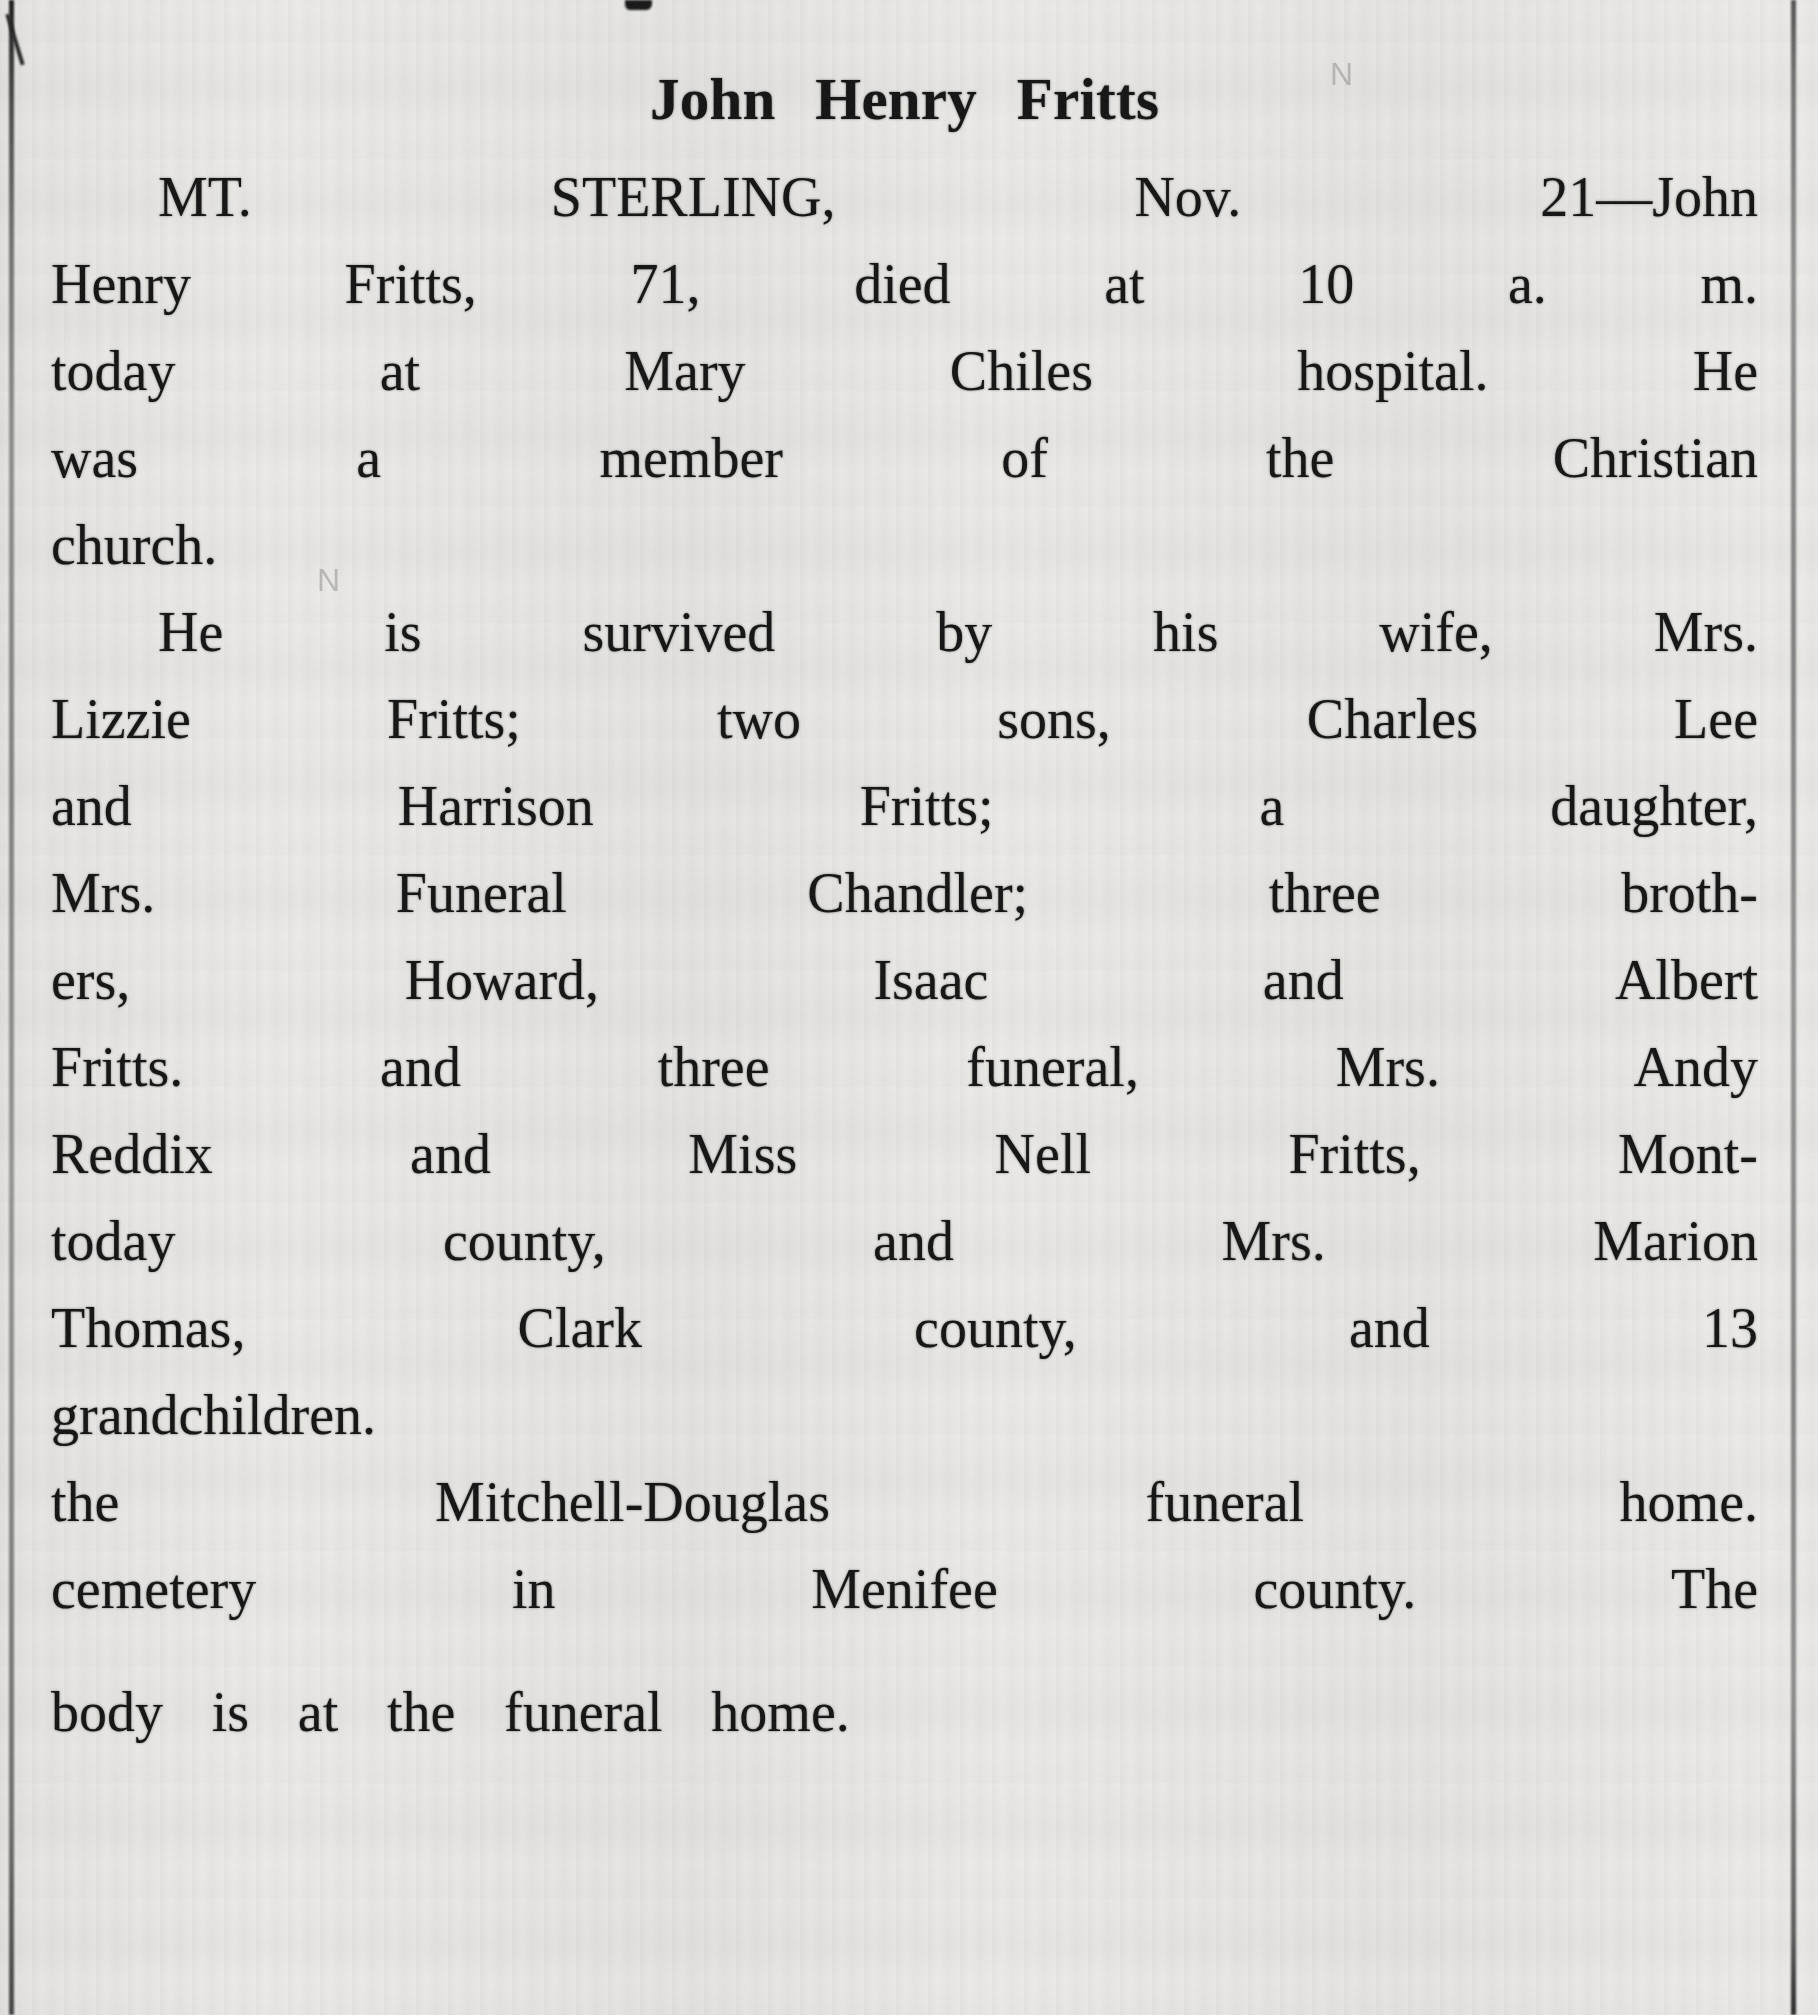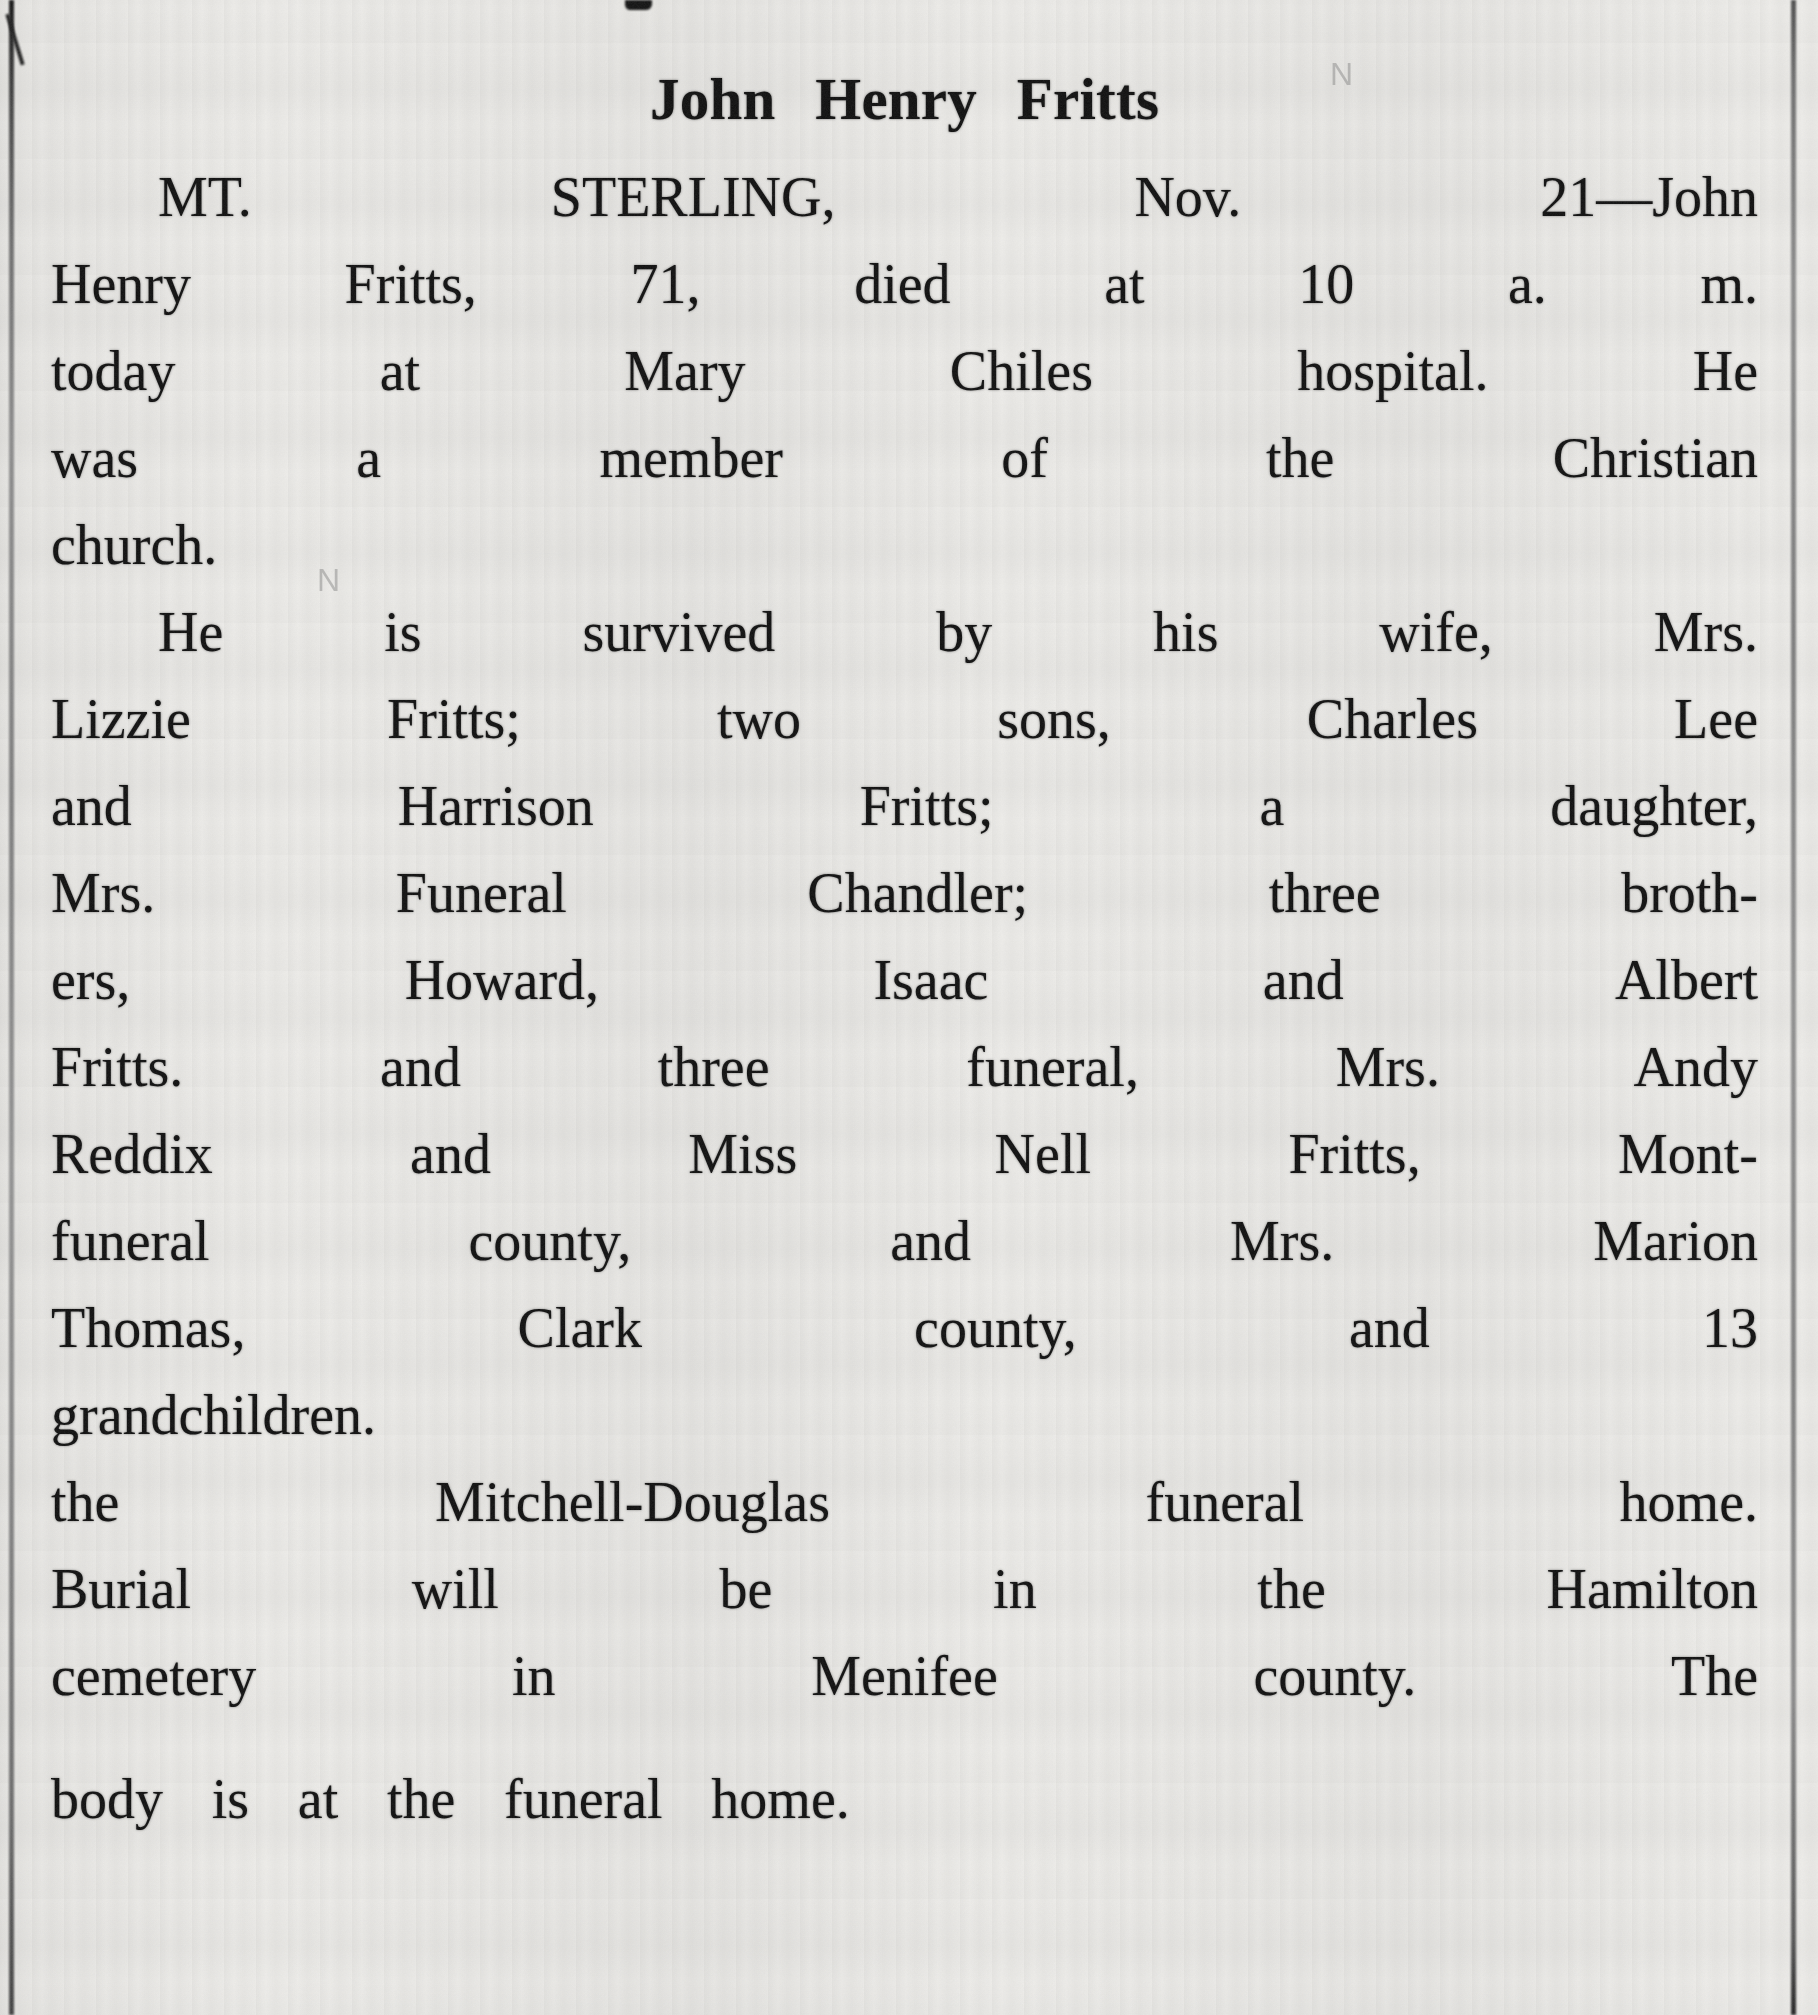--- a/index.html
+++ b/index.html
@@ -100,27 +100,26 @@
         <div class="line end">church.</div>
       </div>
       <div>
         <div class="line indent">He is survived by his wife, Mrs.</div>
         <div class="line">Lizzie Fritts; two sons, Charles Lee</div>
         <div class="line">and Harrison Fritts; a daughter,</div>
         <div class="line">Mrs. Funeral Chandler; three broth-</div>
         <div class="line">ers, Howard, Isaac and Albert</div>
         <div class="line">Fritts. and three funeral, Mrs. Andy</div>
         <div class="line">Reddix and Miss Nell Fritts, Mont-</div>
-        <div class="line">funeral county, and Mrs. Marion</div>
+        <div class="line">today county, and Mrs. Marion</div>
         <div class="line">Thomas, Clark county, and 13</div>
         <div class="line end">grandchildren.</div>
       </div>
       <div>
         <div class="line">the Mitchell-Douglas funeral home.</div>
-        <div class="line">Burial will be in the Hamilton</div>
         <div class="line">cemetery in Menifee county. The</div>
         <div class="line end wide">body is at the funeral home.</div>
       </div>
     </div>
 </div>
 
 <svg class="noise" width="1819" height="2015" viewBox="0 0 3145 3484">
   <filter id="n">
     <feTurbulence type="fractalNoise" baseFrequency="0.9" numOctaves="2" stitchTiles="stitch"></feTurbulence>
     <feColorMatrix type="matrix" values="0 0 0 0 0.55  0 0 0 0 0.55  0 0 0 0 0.54  0 0 0 0.22 0"></feColorMatrix>

